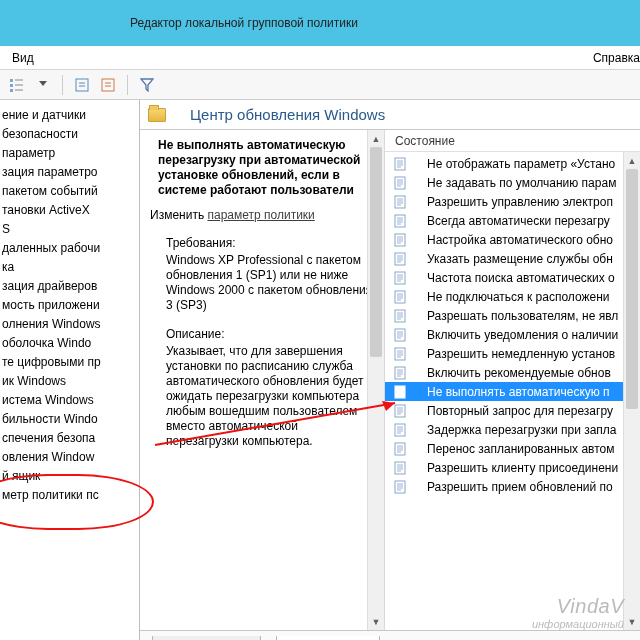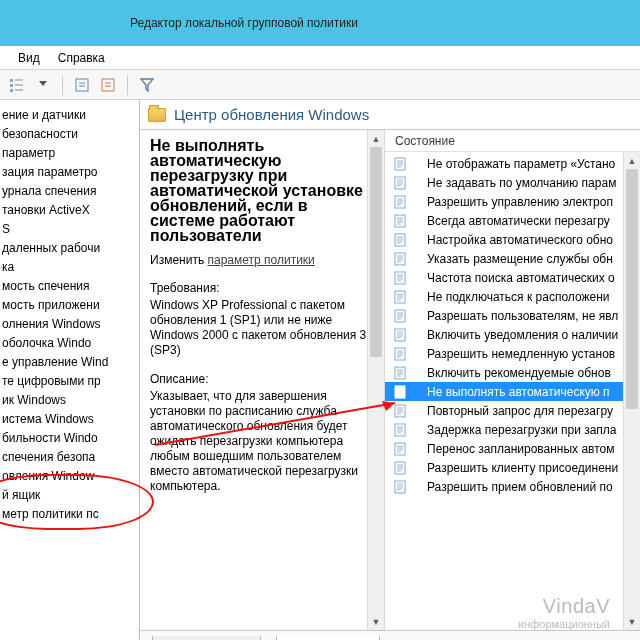--- a/index.html
+++ b/index.html
@@ -1,42 +1,42 @@
 <!DOCTYPE html>
 <html><head>
 <meta charset="utf-8">
 <style>
   * { box-sizing: border-box; margin: 0; padding: 0; font-family: "Segoe UI", Tahoma, sans-serif; font-size: 12px; }
   body { width: 640px; height: 640px; overflow: hidden; background: #fff; position: relative; }
 
   .titlebar { height: 46px; background: #4cc2e4; display: flex; align-items: center; padding-left: 130px; color: #222; font-size: 13px; }
-  .menubar { height: 24px; display: flex; align-items: center; gap: 18px; padding-left: 18px; border-bottom: 1px solid #d6d6d6; background:#fff; }
+  .menubar { height: 24px; display: flex; align-items: center; gap: 18px; padding-left: 12px; border-bottom: 1px solid #d6d6d6; background:#fff;justify-content:space-between; }
   .menubar span { color:#000; }
   .toolbar { height:30px; display:flex; align-items:center; gap:8px; padding-left:8px; background:#f7f7f7; border-bottom:1px solid #ccc; }
   .tbtn { width:18px; height:18px; display:flex; align-items:center; justify-content:center; }
   .tsep { width:1px; height:20px; background:#ccc; margin:0 2px;}
 
   .workarea { display:flex; height: calc(640px - 30px - 24px - 30px); }
 
   .tree { width:140px; border-right:1px solid #bdbdbd; padding:6px 0 0 0; background:#fff; overflow:hidden; }
   .tree-item { white-space:nowrap; padding:1px 4px 1px 2px; color:#000; line-height:17px; cursor:default; overflow:hidden; }
 
   .rightpane { flex:1; display:flex; flex-direction:column; background:#fff; }
-  .header { height:30px; background:#fff; border-bottom:1px solid #c8c8c8; display:flex; align-items:center; gap:8px; padding-left:8px; }
+  .header { height:30px; background:#fff; border-bottom:1px solid #c8c8c8; display:flex; align-items:center; gap:24px; padding-left:8px; }
   .folder-icon { width:18px; height:14px; background:linear-gradient(#f8d673,#e7b63f); border:1px solid #caa23a; border-radius:1px; position:relative;}
   .folder-icon::before{content:"";position:absolute;top:-4px;left:0;width:8px;height:4px;background:#f1c95e;border:1px solid #caa23a;border-bottom:none;border-radius:1px 1px 0 0;}
   .header-title{ font-size:15px; color:#2a5a8a; }
 
   .columns { flex:1; display:flex; overflow:hidden; position:relative; }
   .desc { width:245px; border-right:1px solid #d9d9d9; padding:8px 10px 8px 10px; position:relative; }
-  .desc h4{ font-size:16px; font-weight:bold; margin-bottom:10px; line-height:15px;}
+  .desc h4{ font-size:12px; font-weight:bold; margin-bottom:10px; line-height:15px;margin-left:8px;}
   .desc .editlink{ margin-bottom:14px;}
   .desc .editlink a{ color:#404040; }
   .desc .label{ margin-bottom:2px;}
-  .desc p{ line-height:15px;}
+  .desc p{ line-height:15px;margin-left:16px;}
   .scroll-desc{position:absolute; right:0; top:0; width:17px; height:100%; background:#f0f0f0; border-left:1px solid #ddd;}
   .scroll-desc .up,.scroll-desc .dn{height:17px;display:flex;align-items:center;justify-content:center;color:#606060;font-size:9px;}
   .scroll-desc .thumb{position:absolute;top:17px;left:2px;right:2px;height:210px;background:#cdcdcd;border-radius:2px;}
   .scroll-desc .dn{position:absolute;bottom:0;width:100%;}
 
   .list { flex:1; position:relative; }
   .list-header{ height:22px; border-bottom:1px solid #e0e0e0; padding-left:10px; display:flex; align-items:center; color:#3a3a3a;}
   .rows { padding:2px 0; }
   .row { display:flex; align-items:center; gap:20px; height:19px; padding-left:8px; white-space:nowrap; overflow:hidden; cursor:default;}
   .row.sel { background:#1e90ff; color:#fff; }
@@ -44,21 +44,21 @@
   .doc-icon{ width:14px; height:14px; flex-shrink:0;}
   .scroll-list{position:absolute; right:0; top:22px; bottom:0; width:17px; background:#f0f0f0; border-left:1px solid #ddd;}
   .scroll-list .up,.scroll-list .dn{height:17px;display:flex;align-items:center;justify-content:center;color:#606060;font-size:9px;}
   .scroll-list .thumb{position:absolute;top:17px;left:2px;right:2px;height:240px;background:#cdcdcd;border-radius:2px;}
   .scroll-list .dn{position:absolute;bottom:0;width:100%;}
 
   .tabs { height:26px; border-top:1px solid #c7c7c7; display:flex; align-items:flex-end; padding-left:12px; gap:16px; background:#fafafa;}
   .tab { padding:3px 14px 3px 14px; border:1px solid #b7b7b7; border-top:none; background:#fff; border-radius:0 0 4px 4px; margin-right:-1px; font-size:12px; color:#222; position:relative; top:1px;}
   .tab.inactive{ background:#efefef; }
 
-  .watermark{ position:absolute; right:30px; bottom:10px; text-align:right; color:#bbb; pointer-events:none;}
+  .watermark{ position:absolute; right:16px; bottom:10px; text-align:right; color:#bbb; font-style:italic; pointer-events:none;}
   .watermark .l1{font-size:20px; letter-spacing:0.5px;}
   .watermark .l2{font-size:11px;}
 
   
   .red-oval{position:absolute; border:2px solid #e11; border-radius:50%/60%; pointer-events:none;}
   .red-arrow{position:absolute; pointer-events:none;}
 </style>
 </head>
 <body>
 
@@ -109,30 +109,29 @@
       </svg>
     </div>
 </div>
 
 <div class="workarea">
   <div class="tree" id="tree">
       <div class="tree-item">ение и датчики</div>
       <div class="tree-item">безопасности</div>
       <div class="tree-item">параметр</div>
       <div class="tree-item">зация параметро</div>
-      <div class="tree-item">урнала спечения</div>
+      <div class="tree-item">пакетом событий</div>
       <div class="tree-item">тановки ActiveX</div>
       <div class="tree-item">S</div>
       <div class="tree-item">даленных рабочи</div>
       <div class="tree-item">ка</div>
-      <div class="tree-item">мость спечения</div>
+      <div class="tree-item">зация драйверов</div>
       <div class="tree-item">мость приложени</div>
       <div class="tree-item">олнения Windows</div>
       <div class="tree-item">оболочка Windo</div>
-      <div class="tree-item">е управление Wind</div>
       <div class="tree-item">те цифровыми пр</div>
       <div class="tree-item">ик Windows</div>
       <div class="tree-item">истема Windows</div>
       <div class="tree-item">бильности Windo</div>
       <div class="tree-item">спечения безопа</div>
       <div class="tree-item">овления Window</div>
       <div class="tree-item">й ящик</div>
       <div class="tree-item">метр политики пс</div>
     </div>
 

